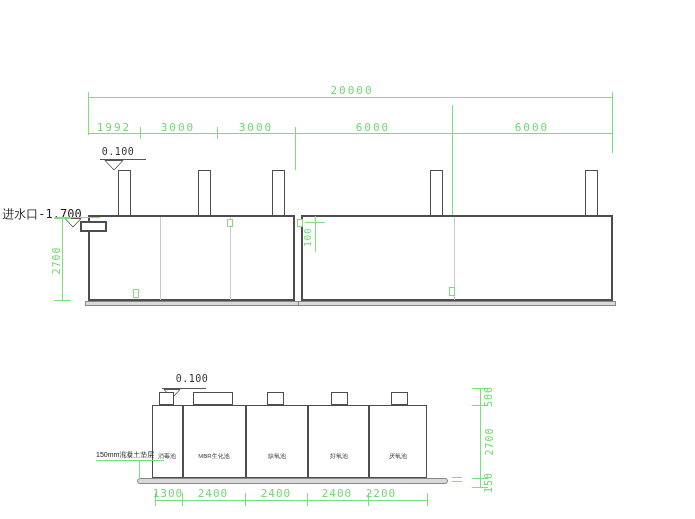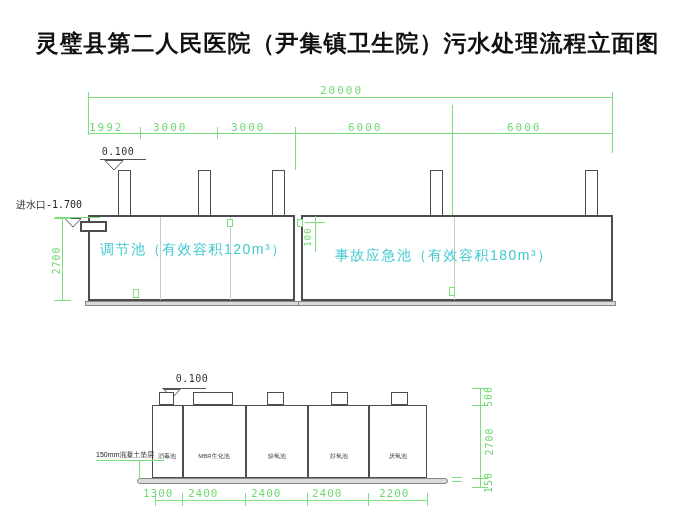--- a/index.html
+++ b/index.html
@@ -4,21 +4,21 @@
 <style>
   html,body{margin:0;padding:0;background:#fff;}
   #canvas{position:relative;width:695px;height:519px;background:#ffffff;overflow:hidden;
           font-family:"Liberation Sans",sans-serif;}
   .abs{position:absolute;}
   .title{left:0;top:28;width:695px;text-align:center;font-family:"Liberation Serif","DejaVu Serif",serif;
          font-size:23px;font-weight:600;color:#111;letter-spacing:1px;}
   
   .ghl{height:0;border-top:1px solid #7cde7c;}
   .gvl{width:0;border-left:1px solid #7cde7c;}
-  .gtxt{color:#72d872;font-family:"DejaVu Sans Mono",monospace;font-size:11px;letter-spacing:2px;text-align:left;}
+  .gtxt{color:#72d872;font-family:"DejaVu Sans Mono",monospace;font-size:11px;letter-spacing:2px;text-align:center;}
   .gtxt-s{color:#72d872;font-family:"DejaVu Sans Mono",monospace;font-size:9px;letter-spacing:1px;text-align:center;}
   .rotbox{display:flex;align-items:center;justify-content:center;}
   .rot{transform:rotate(-90deg);white-space:nowrap;}
   
   .wall{border:2px solid #4d4d4d;background:#fff;box-sizing:border-box;}
   .wall-thin{border:1.5px solid #4d4d4d;background:#fff;box-sizing:border-box;}
   .dhl{height:0;border-top:1px solid #555;}
   .slab{background:#d9d9d9;border:1px solid #888;box-sizing:border-box;}
   .ltl{width:0;border-left:1px solid #c9c9c9;}
   .divider{background:#4d4d4d;}
@@ -27,21 +27,20 @@
   .gsq{border:1px solid #7cde7c;background:#fff;box-sizing:border-box;}
   .comp-label{font-size:6px;color:#444;text-align:center;white-space:nowrap;overflow:hidden;}
   .lvl-icon{display:block;}
   .note{font-size:7px;color:#222;white-space:nowrap;}
 </style>
 </head>
 <body>
 
 <div id="canvas">
 
-  <div class="abs title" style="top:28px;">灵璧县第二人民医院（尹集镇卫生院）污水处理流程立面图</div>
 
   <div class="abs ghl" style="left:88px;top:97px;width:524px;"></div>
   <div class="abs gvl" style="left:88px;top:92px;height:43px;"></div>
   <div class="abs gvl" style="left:612px;top:92px;height:61px;"></div>
   <div class="abs gtxt" style="left:320px;top:84px;width:64px;">20000</div>
 
   <div class="abs ghl" style="left:88px;top:133px;width:524px;"></div>
   <div class="abs gvl" style="left:140px;top:127px;height:12px;"></div>
   <div class="abs gvl" style="left:217px;top:127px;height:12px;"></div>
   <div class="abs gvl" style="left:295px;top:127px;height:43px;"></div>
@@ -66,41 +65,39 @@
 
   <div class="abs wall" style="left:88px;top:215px;width:207px;height:86px;"></div>
   <div class="abs wall" style="left:301px;top:215px;width:312px;height:86px;"></div>
   <div class="abs ltl" style="left:160px;top:217px;height:83px;"></div>
   <div class="abs ltl" style="left:230px;top:217px;height:83px;"></div>
   <div class="abs ltl" style="left:454px;top:217px;height:83px;"></div>
   <div class="abs slab" style="left:85px;top:301px;width:214px;height:5px;"></div>
   <div class="abs slab" style="left:298px;top:301px;width:318px;height:5px;"></div>
 
   <div class="abs wall" style="left:80px;top:221px;width:27px;height:11px;"></div>
-  <div class="abs gtxt-s blk" style="left:2px;top:198px;width:80px;color:#222;font-size:10px;letter-spacing:0;text-align:right;">进水口-1.700</div>
+  <div class="abs gtxt-s blk" style="left:2px;top:206px;width:80px;color:#222;font-size:12px;letter-spacing:0;text-align:center;">进水口-1.700</div>
   <div class="abs ghl" style="left:55px;top:217px;width:45px;"></div>
   <svg class="abs lvl-icon" style="left:64px;top:218px;" width="18" height="10" viewBox="0 0 18 10">
     <path d="M1 0.5 H17 L9 9 Z" fill="none" stroke="#555" stroke-width="1"></path>
   </svg>
 
   <div class="abs gvl" style="left:62px;top:218px;height:83px;"></div>
   <div class="abs ghl" style="left:54px;top:218px;width:17px;"></div>
   <div class="abs ghl" style="left:54px;top:300px;width:17px;"></div>
   <div class="abs rotbox" style="left:36px;top:240px;width:40px;height:40px;">
     <span class="rot gtxt-s" style="font-size:10px;">2700</span>
   </div>
 
   <div class="abs gvl" style="left:315px;top:216px;height:36px;"></div>
   <div class="abs ghl" style="left:305px;top:222px;width:20px;"></div>
   <div class="abs rotbox" style="left:293px;top:222px;width:30px;height:30px;">
     <span class="rot gtxt-s">100</span>
   </div>
 
-  <div class="abs cyan" style="left:100px;top:241px;">调节池（有效容积120m³）</div>
-  <div class="abs cyan" style="left:335px;top:247px;">事故应急池（有效容积180m³）</div>
 
   <div class="abs gsq" style="left:133px;top:289px;width:6px;height:9px;"></div>
   <div class="abs gsq" style="left:227px;top:219px;width:6px;height:8px;"></div>
   <div class="abs gsq" style="left:297px;top:219px;width:6px;height:8px;"></div>
   <div class="abs gsq" style="left:449px;top:287px;width:6px;height:9px;"></div>
 
   <div class="abs gtxt-s blk" style="left:170px;top:373px;width:44px;color:#333;letter-spacing:0.5px;font-size:10px;">0.100</div>
   <div class="abs dhl" style="left:162px;top:388px;width:44px;"></div>
   <svg class="abs lvl-icon" style="left:163px;top:389px;" width="18" height="10" viewBox="0 0 18 10">
     <path d="M1 0.5 H17 L9 9 Z" fill="none" stroke="#555" stroke-width="1"></path>
@@ -135,21 +132,21 @@
   <div class="abs gvl" style="left:155px;top:493px;height:13px;"></div>
   <div class="abs gvl" style="left:182px;top:493px;height:13px;"></div>
   <div class="abs gvl" style="left:245px;top:493px;height:13px;"></div>
   <div class="abs gvl" style="left:307px;top:493px;height:13px;"></div>
   <div class="abs gvl" style="left:368px;top:493px;height:13px;"></div>
   <div class="abs gvl" style="left:427px;top:493px;height:13px;"></div>
   <div class="abs gtxt" style="left:143px;top:487px;width:50px;letter-spacing:1px;">1300</div>
   <div class="abs gtxt" style="left:188px;top:487px;width:50px;letter-spacing:1px;">2400</div>
   <div class="abs gtxt" style="left:251px;top:487px;width:50px;letter-spacing:1px;">2400</div>
   <div class="abs gtxt" style="left:312px;top:487px;width:50px;letter-spacing:1px;">2400</div>
-  <div class="abs gtxt" style="left:379px;top:487px;width:50px;letter-spacing:1px;">2200</div>
+  <div class="abs gtxt" style="left:356px;top:487px;width:50px;letter-spacing:1px;">2200</div>
 
   <div class="abs gvl" style="left:480px;top:388px;height:99px;"></div>
   <div class="abs ghl" style="left:472px;top:388px;width:16px;"></div>
   <div class="abs ghl" style="left:472px;top:405px;width:16px;"></div>
   <div class="abs ghl" style="left:472px;top:478px;width:16px;"></div>
   <div class="abs ghl" style="left:472px;top:487px;width:16px;"></div>
   <div class="abs rotbox" style="left:474px;top:381px;width:30px;height:30px;">
     <span class="rot gtxt-s" style="font-size:10px;">500</span>
   </div>
   <div class="abs rotbox" style="left:474px;top:426px;width:30px;height:30px;">

